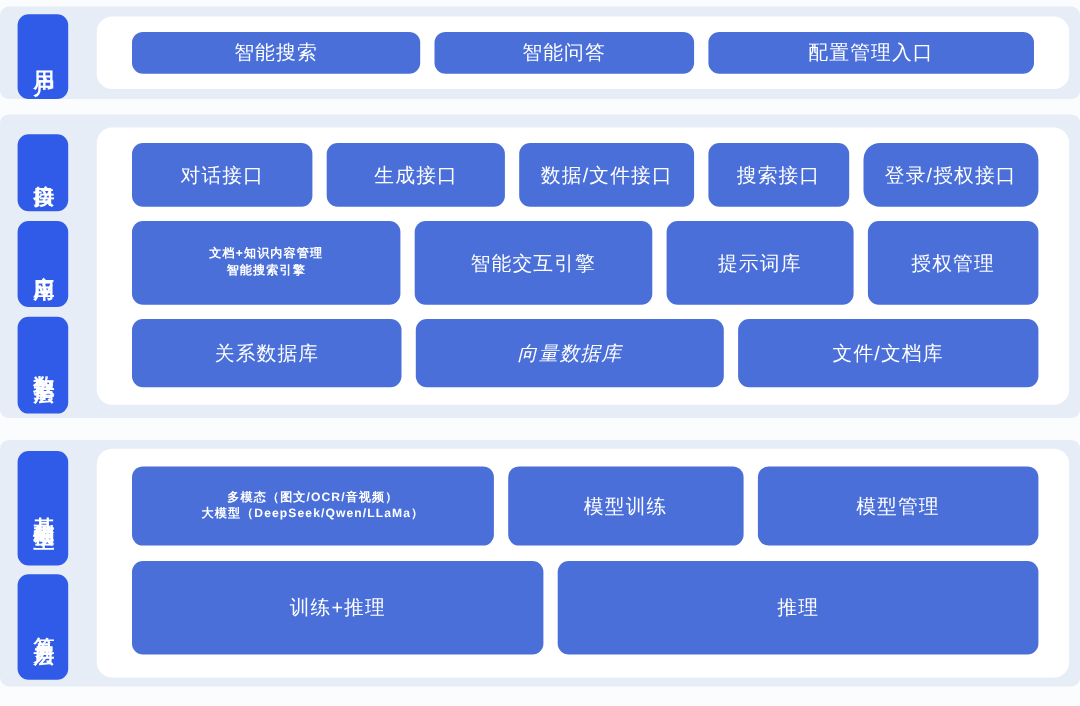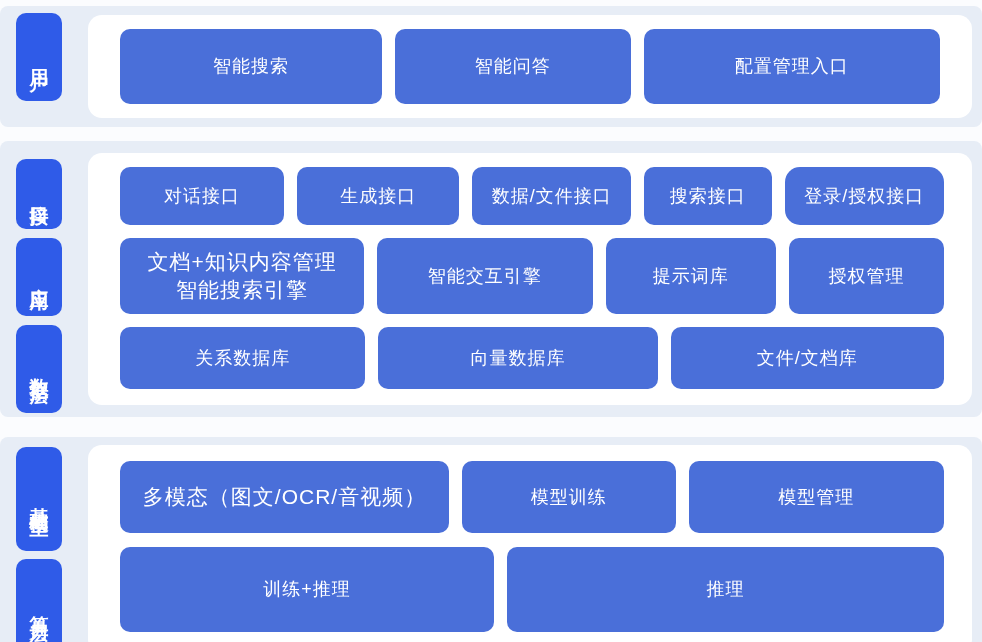--- a/index.html
+++ b/index.html
@@ -8,21 +8,21 @@
     background:#fbfcfe;
     font-family:"Liberation Sans","DejaVu Sans",sans-serif;
     overflow:hidden;
   }
   .band{
     background:#e7edf6;
     border-radius:8px;
     display:flex;
     box-sizing:border-box;
   }
-  .band1{margin-top:6px;height:121px;}
+  .band1{margin-top:6px;height:84px;}
   .band2{margin-top:14px;height:276px;}
   .band3{margin-top:20px;height:224px;}
 
   .rail{
     width:78px;flex:none;
     display:flex;flex-direction:column;align-items:flex-start;
     box-sizing:border-box;
   }
   .rail1{padding:7px 0 0 16px;}
   .rail2{padding:18px 0 0 16px;gap:9px;}
@@ -74,21 +74,21 @@
     border-radius:10px;
     color:#fff;
     font-size:18px;
     letter-spacing:1px;
     display:flex;flex-direction:column;align-items:center;justify-content:center;
     text-align:center;
     line-height:1.35;
     box-sizing:border-box;
   }
   .node .ln{display:block;}
-  .node.two{font-size:21px;}
+  .node.two{font-size:11px;font-weight:bold;}
 </style>
 </head>
 <body>
 
 <div class="band band1">
   <div class="rail rail1">
     <div class="pill h88">用户</div>
   </div>
   <div class="card card1">
     <div class="row r-h56" style="flex:1;">
@@ -117,35 +117,36 @@
       <div class="node two" style="flex-grow:255;">
         <span class="ln">文档+知识内容管理</span>
         <span class="ln">智能搜索引擎</span>
       </div>
       <div class="node" style="flex-grow:225;">智能交互引擎</div>
       <div class="node" style="flex-grow:178;">提示词库</div>
       <div class="node" style="flex-grow:162;">授权管理</div>
     </div>
     <div class="row r-h62">
       <div class="node" style="flex-grow:255;">关系数据库</div>
-      <div class="node" style="flex-grow:290;">向量数据库</div>
+      <div class="node" style="flex-grow:290;font-style:italic;">向量数据库</div>
       <div class="node" style="flex-grow:284;">文件/文档库</div>
     </div>
   </div>
 </div>
 
 <div class="band band3">
   <div class="rail rail3">
     <div class="pill h104">基础模型</div>
     <div class="pill h96">算力层</div>
   </div>
   <div class="card card3">
     <div class="row r-h74">
       <div class="node two" style="flex-grow:331;">
         <span class="ln">多模态（图文/OCR/音视频）</span>
+        <span class="ln">大模型（DeepSeek/Qwen/LLaMa）</span>
       </div>
       <div class="node" style="flex-grow:215;text-align:right;">模型训练</div>
       <div class="node" style="flex-grow:257;">模型管理</div>
     </div>
     <div class="row r-h88">
       <div class="node" style="flex-grow:388;">训练+推理</div>
       <div class="node" style="flex-grow:453;">推理</div>
     </div>
   </div>
 </div>

